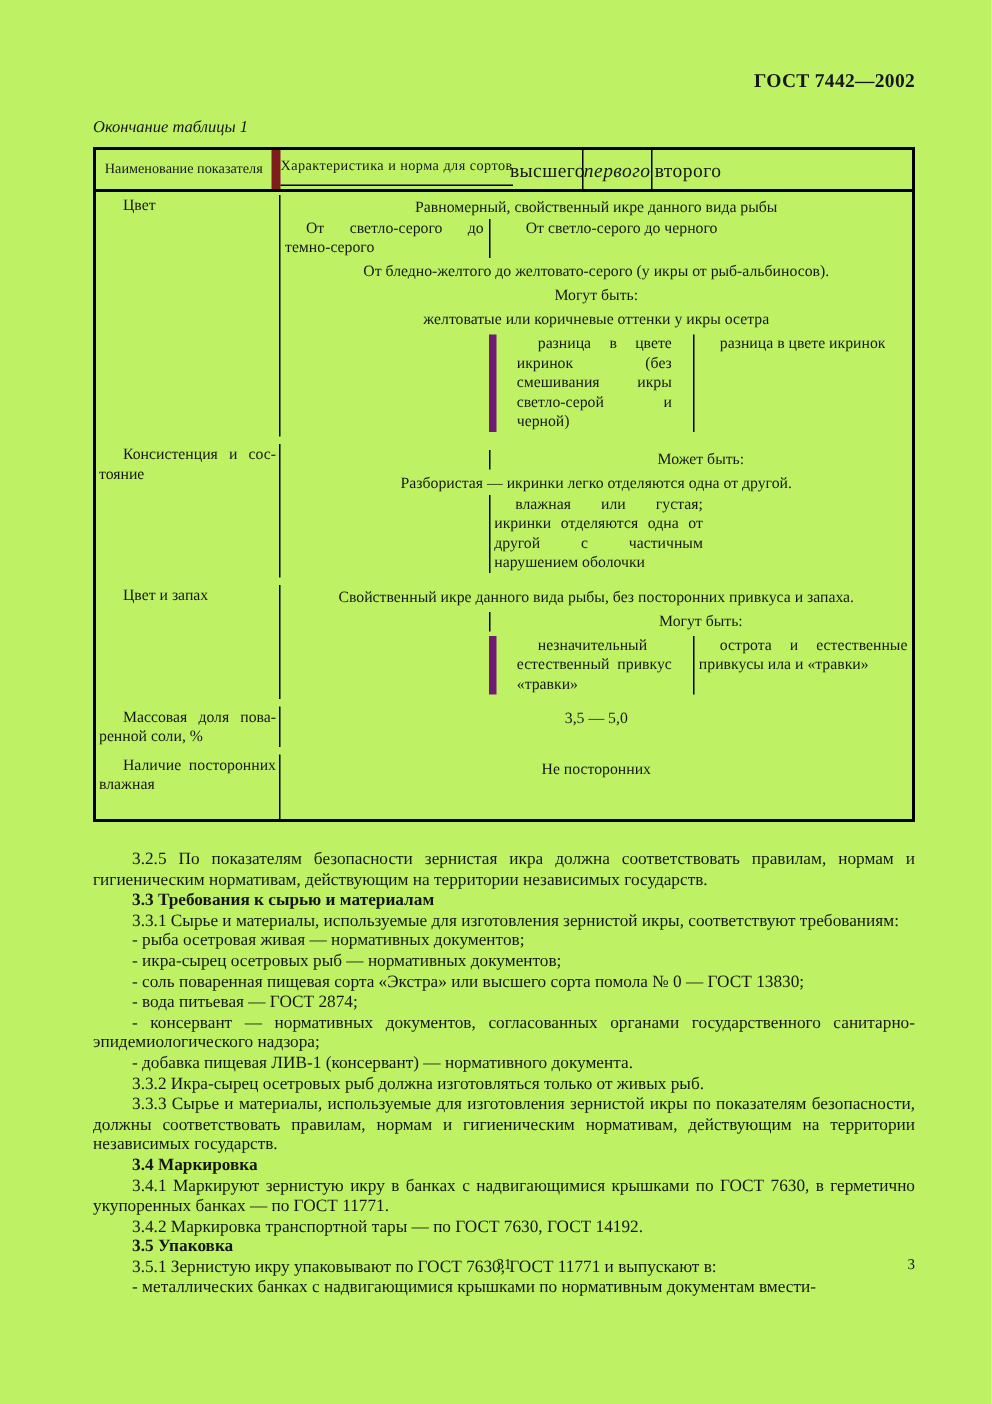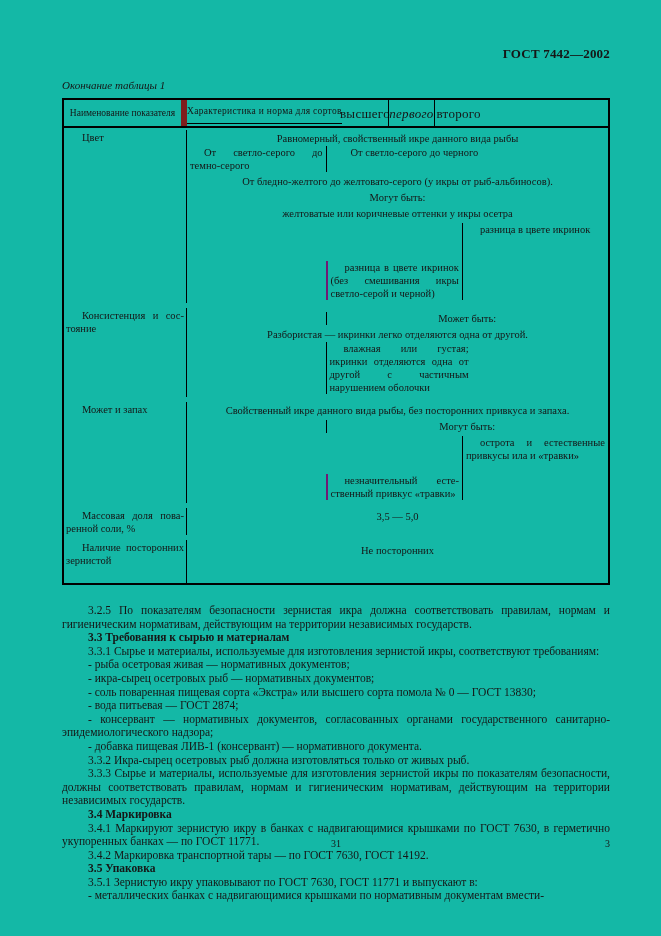--- a/index.html
+++ b/index.html
@@ -1,21 +1,21 @@
 <!DOCTYPE html>
 <html lang="ru"><head>
 <meta charset="utf-8">
 <style>
   * { margin:0; padding:0; box-sizing:border-box; }
   html,body { background:#ffffff; }
   body { width:661px; height:936px; position:relative; overflow:hidden;
          font-family:"Liberation Serif","DejaVu Serif",serif; color:#161616;
          hyphens:manual; }
   .page { position:absolute; top:0; left:0; width:661px; height:936px;
-          padding:46px 51px 0 62px; background:#14b8a6; }
+          padding:46px 51px 0 62px; background:#bef264; }
 
   .doc-code { text-align:right; font-weight:bold; font-size:13px; letter-spacing:.2px; }
   .table-caption { margin-top:17px; font-style:italic; font-size:11px; }
 
   
   .tbl { margin-top:7px; border:2px solid #000; width:548px; font-size:10.5px; line-height:13px; }
   .thead { display:flex; border-bottom:2px solid #000; }
   .th-name { width:123px; border-right:6px solid #7f1d1d; display:flex; align-items:center;
              justify-content:center; text-align:center; font-size:9.5px; padding:2px; }
   .th-right { flex:1; display:flex; flex-direction:row; }
@@ -31,21 +31,21 @@
   .rowgroup { display:flex; }
   .rg-name { width:123px; border-right:1px solid #000; padding:1px 2px 0 2px;
              text-align:justify; text-indent:16px; }
   .rg-content { flex:1; padding:1px 0 2px; }
   .sub { display:flex; margin:1px 0; }
   .c-all { width:100%; text-align:center; padding:0 4px; }
   .c2 { width:32.9%; padding:0 3px; text-align:justify; text-indent:14px; }
   .c34 { width:67.1%; border-left:1px solid #000; padding:0 4px; text-indent:20px; }
   .c34-head { width:67.1%; border-left:1px solid #000; text-align:center; }
   .sp2 { width:32.9%; }
-  .c3 { width:32.4%; border-left:2px solid #701a75; padding:0 3px; text-align:justify; text-indent:14px;margin-top:38px; }
+  .c3 { width:32.4%; border-left:5px solid #701a75; padding:0 14px; text-align:justify; text-indent:14px; }
   .c4 { width:34.7%; border-left:1px solid #000; padding:0 3px; text-align:justify; text-indent:14px; }
   .gap { margin-top:3px; margin-bottom:3px; }
   .rg-consistency, .rg-taste, .rg-salt, .rg-impur { margin-top:5px; }
   .rg-impur .rg-content, .rg-impur .rg-name { padding-bottom:16px; }
 
   
   .bodytext { margin-top:19px; width:548px; font-size:11.5px; line-height:13.6px; }
   .bodytext p { text-align:justify; text-indent:26px; }
   .bodytext p.b { font-weight:bold; }
 
@@ -116,21 +116,21 @@
               <div class="c-all">Разбористая — икринки легко отделяются одна от другой.</div>
             </div>
           <div class="sub">
             <div class="sp2"></div>
             <div class="c4">влажная или густая; икринки отделяются одна от другой с частичным нарушением оболочки</div>
           </div>
         </div>
       </div>
 
       <div class="rowgroup rg-taste">
-        <div class="rg-name">Может и запах</div>
+        <div class="rg-name">Цвет и запах</div>
         <div class="rg-content">
           <div class="sub">
               <div class="c-all">Свойственный икре данного вида рыбы, без посторонних привкуса и запаха.</div>
             </div>
           <div class="sub gap">
             <div class="sp2"></div>
             <div class="c34-head">Могут быть:</div>
           </div>
           <div class="sub">
             <div class="sp2"></div>
@@ -143,21 +143,21 @@
       <div class="rowgroup rg-salt">
         <div class="rg-name">Массовая доля пова­ренной соли, %</div>
         <div class="rg-content">
           <div class="sub">
               <div class="c-all">3,5 — 5,0</div>
             </div>
         </div>
       </div>
 
       <div class="rowgroup rg-impur">
-        <div class="rg-name">Наличие посторонних зернистой</div>
+        <div class="rg-name">Наличие посторонних влажная</div>
         <div class="rg-content">
           <div class="sub gap">
               <div class="c-all">Не посторонних</div>
             </div>
         </div>
       </div>
 
     </div>
   </div>
 

